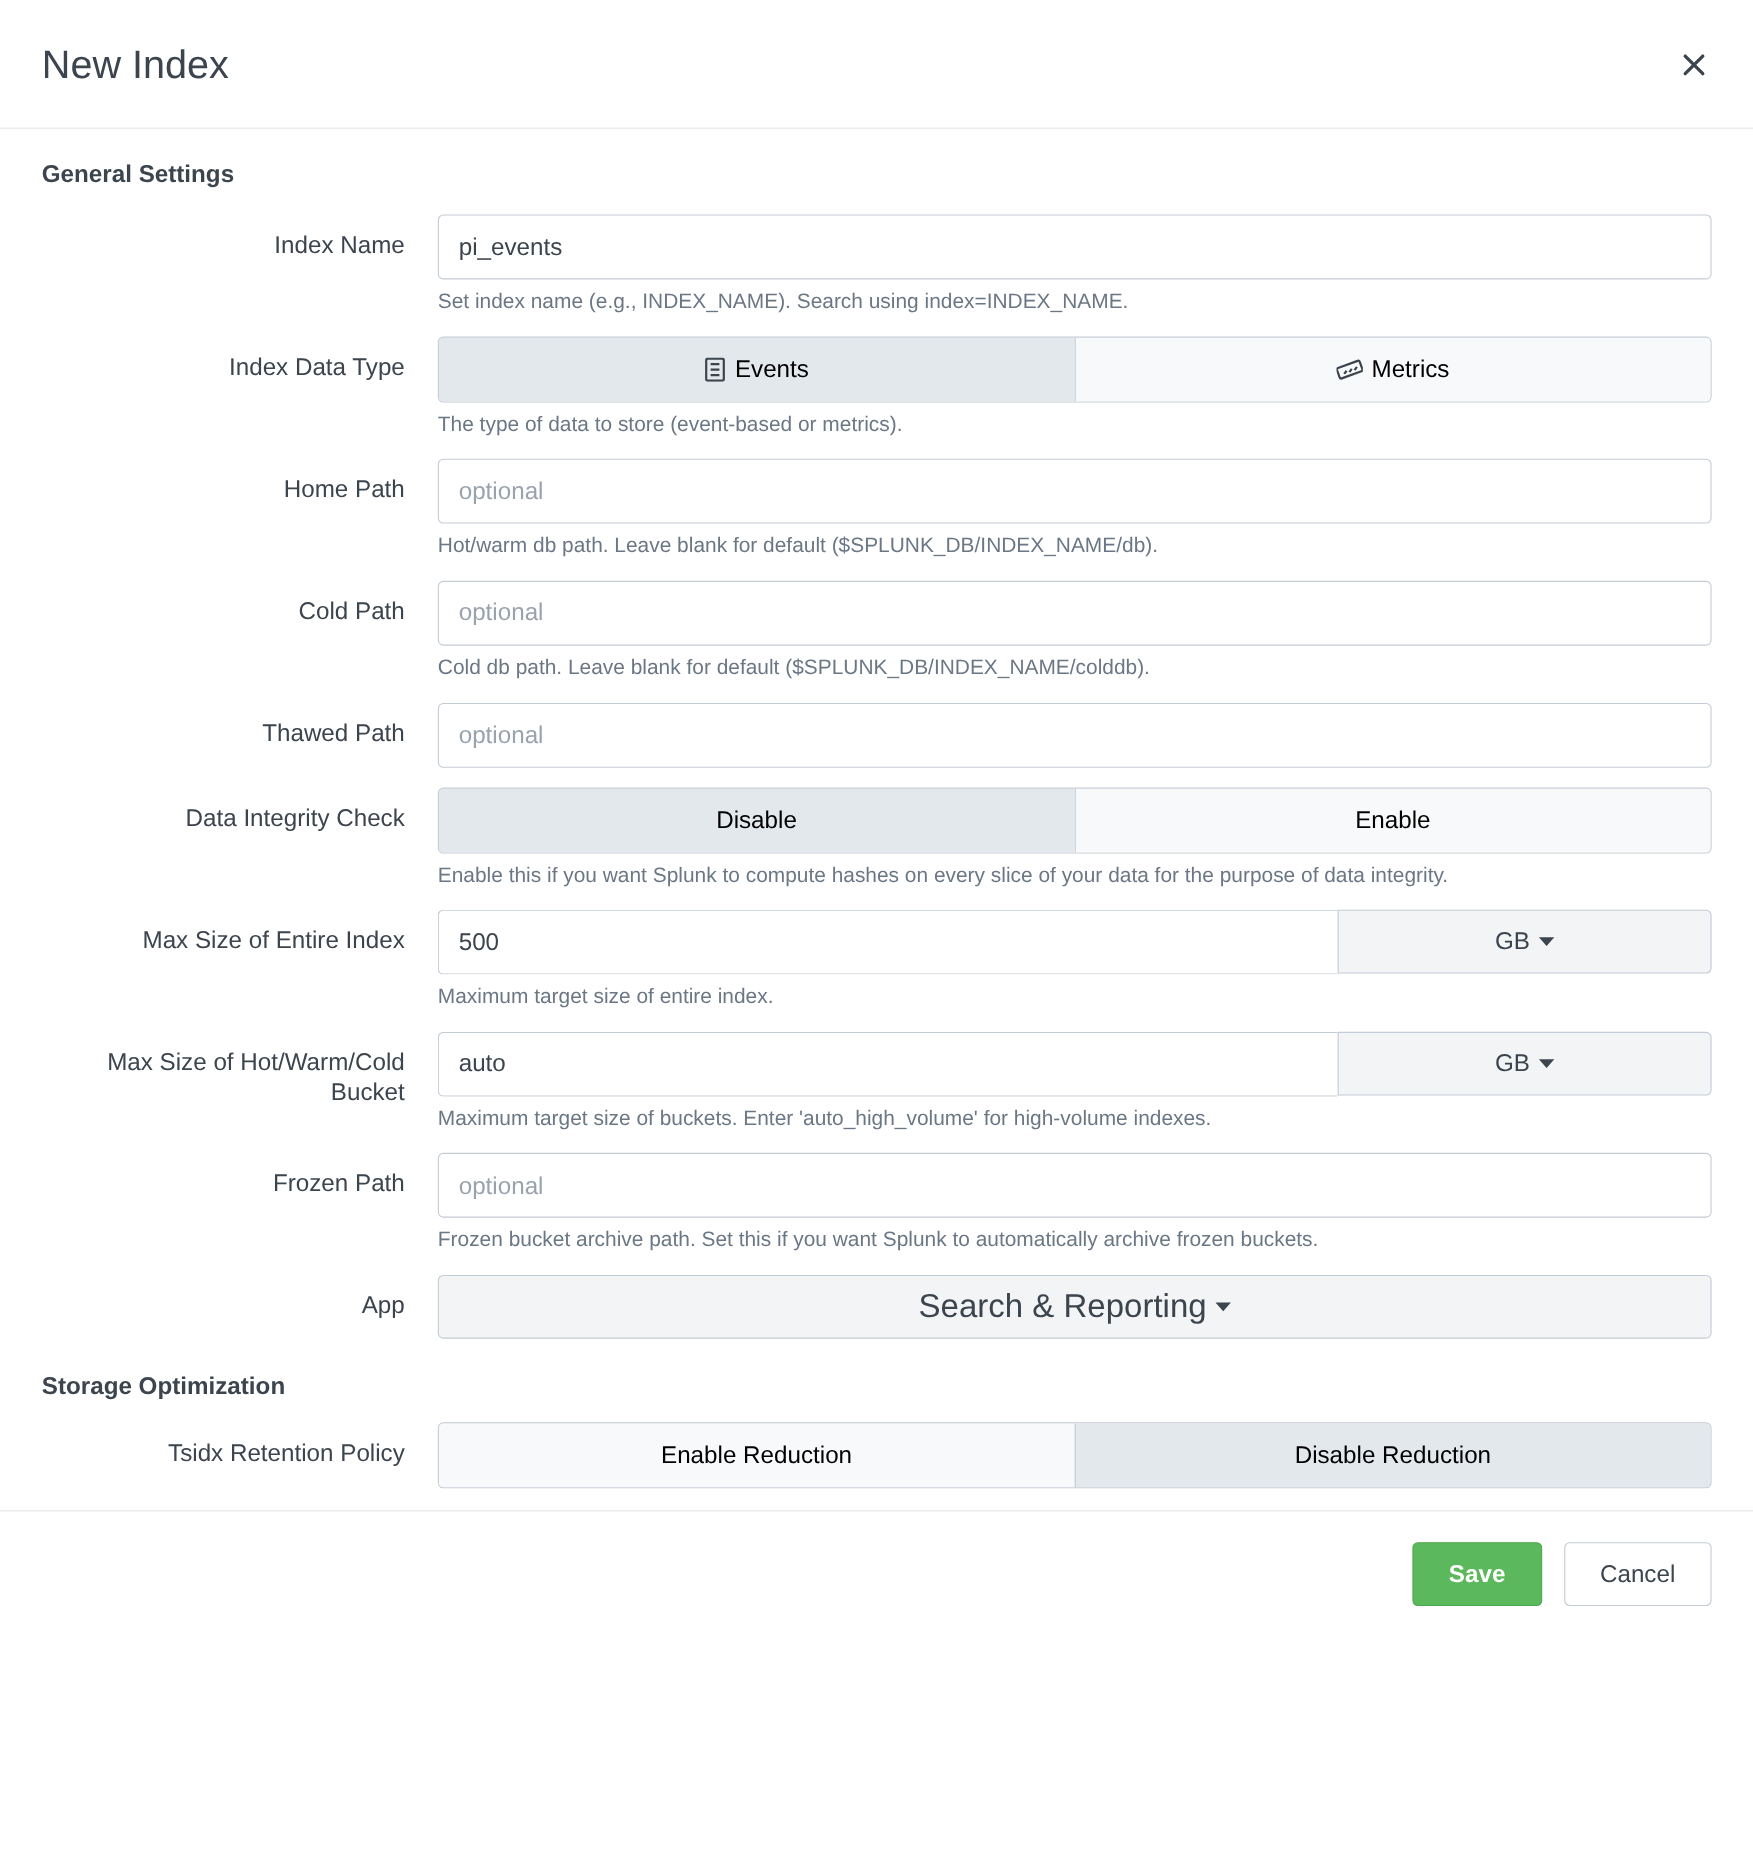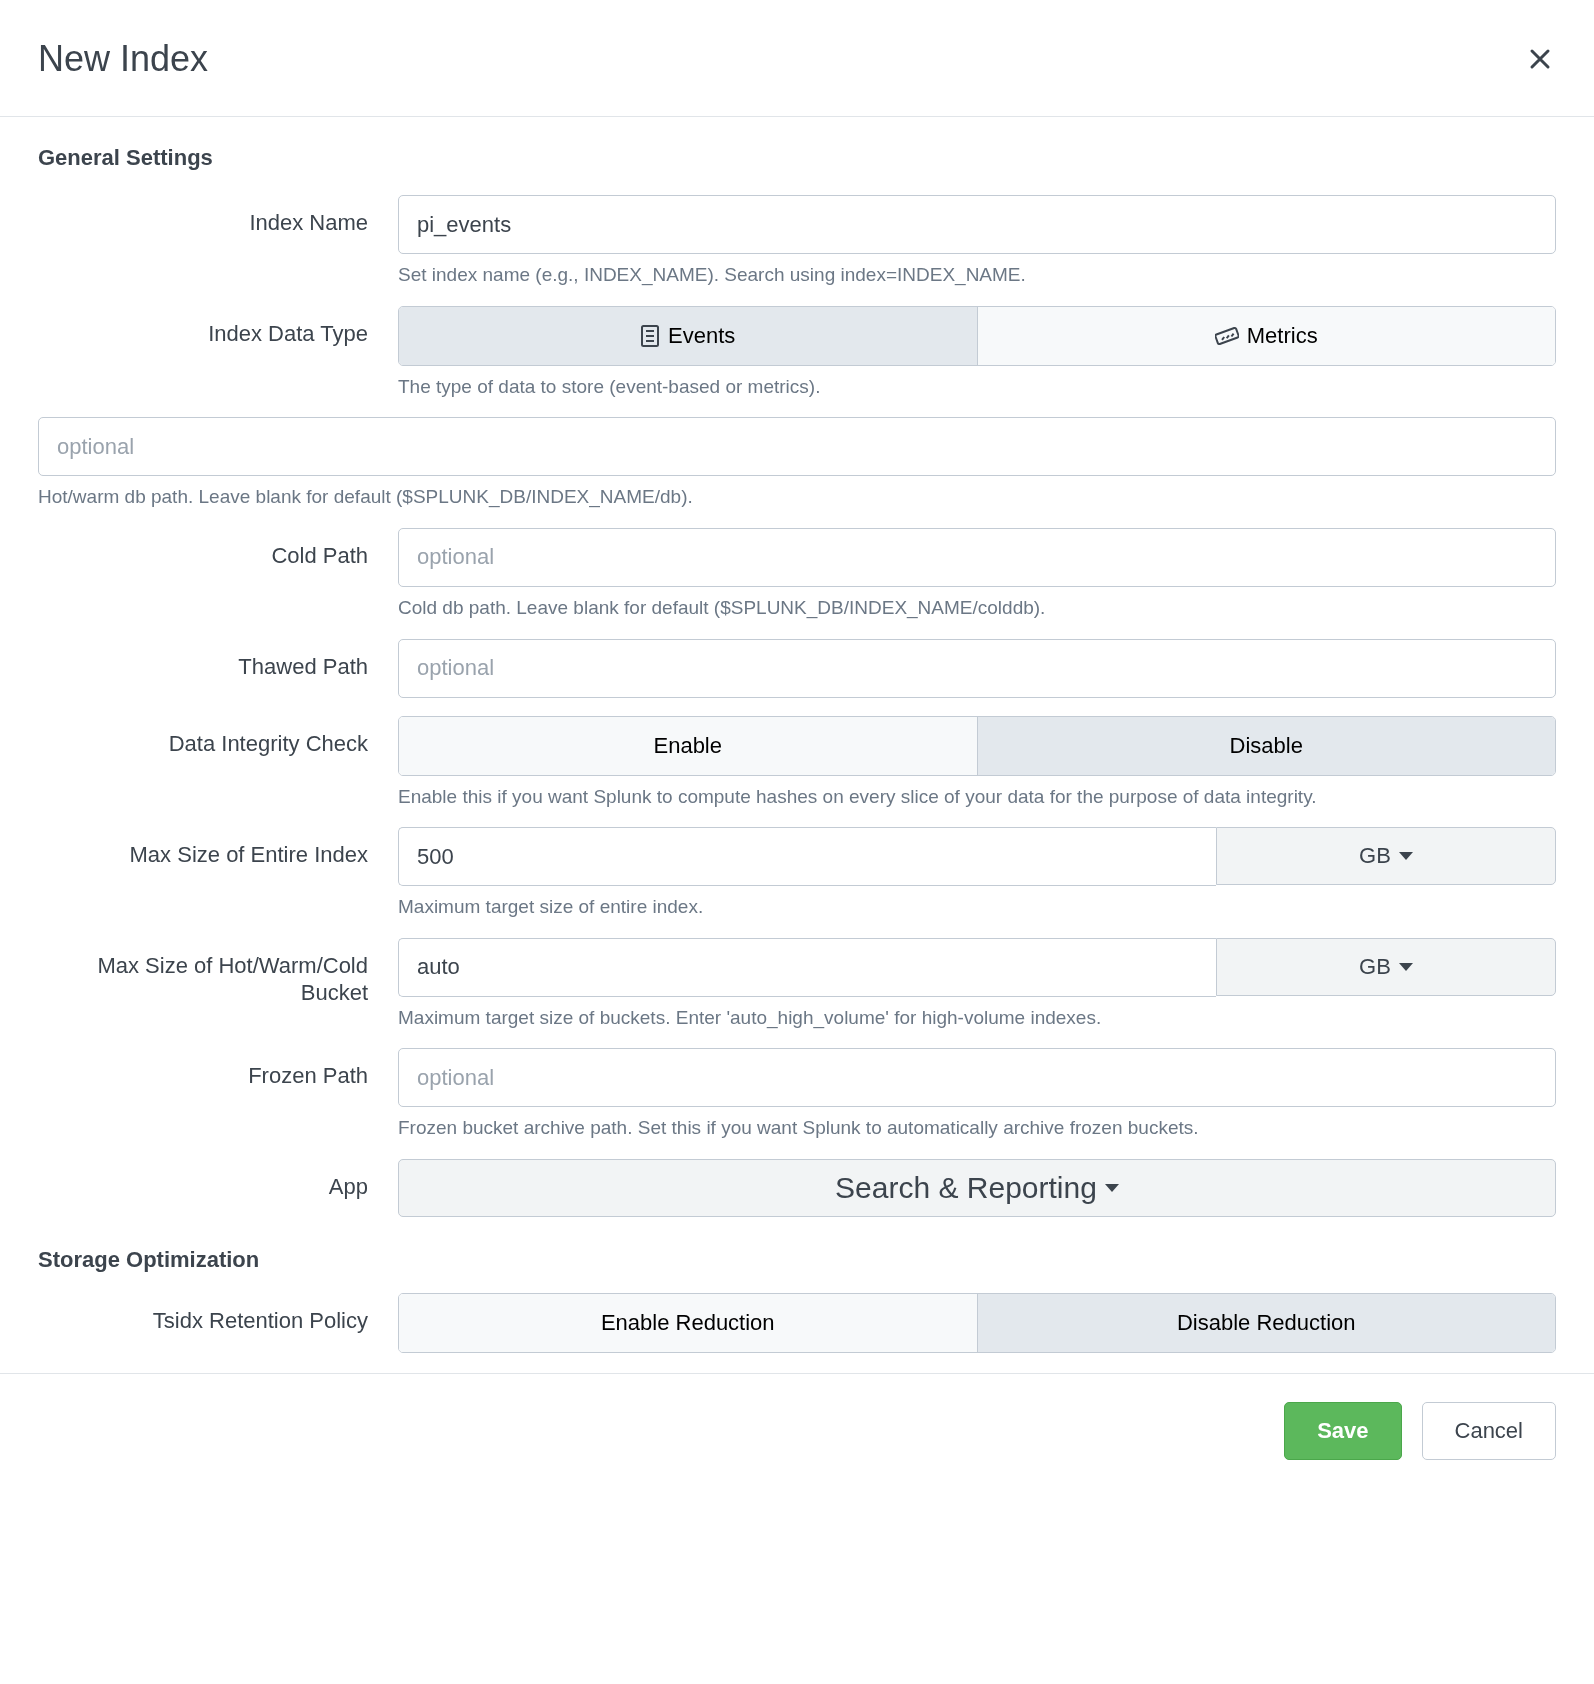--- a/index.html
+++ b/index.html
@@ -230,20 +230,21 @@
                 </svg>
             </span>
             <span>Metrics</span>
           </button>
         </div>
         <div class="help-text">The type of data to store (event-based or metrics).</div>
       </div>
     </div>
 
     <div class="form-row">
+      <div class="label-col">Home Path</div>
       <div class="field-col">
         <input class="text-input" type="text" placeholder="optional" style="">
         <div class="help-text">Hot/warm db path. Leave blank for default ($SPLUNK_DB/INDEX_NAME/db).</div>
       </div>
     </div>
 
     <div class="form-row">
       <div class="label-col">Cold Path</div>
       <div class="field-col">
         <input class="text-input" type="text" placeholder="optional" style="">
@@ -255,25 +256,25 @@
       <div class="label-col">Thawed Path</div>
       <div class="field-col">
         <input class="text-input" type="text" placeholder="optional" style="">
       </div>
     </div>
 
     <div class="form-row">
       <div class="label-col">Data Integrity Check</div>
       <div class="field-col">
         <div class="btn-group">
+          <button class="seg active">
+              <span>Disable</span>
+            </button>
           <button class="seg">
               <span>Enable</span>
-            </button>
-          <button class="seg active">
-              <span>Disable</span>
             </button>
         </div>
         <div class="help-text">Enable this if you want Splunk to compute hashes on every slice of your data for the purpose of data integrity.</div>
       </div>
     </div>
 
     <div class="form-row">
       <div class="label-col">Max Size of Entire Index</div>
       <div class="field-col">
         <div class="input-addon">

